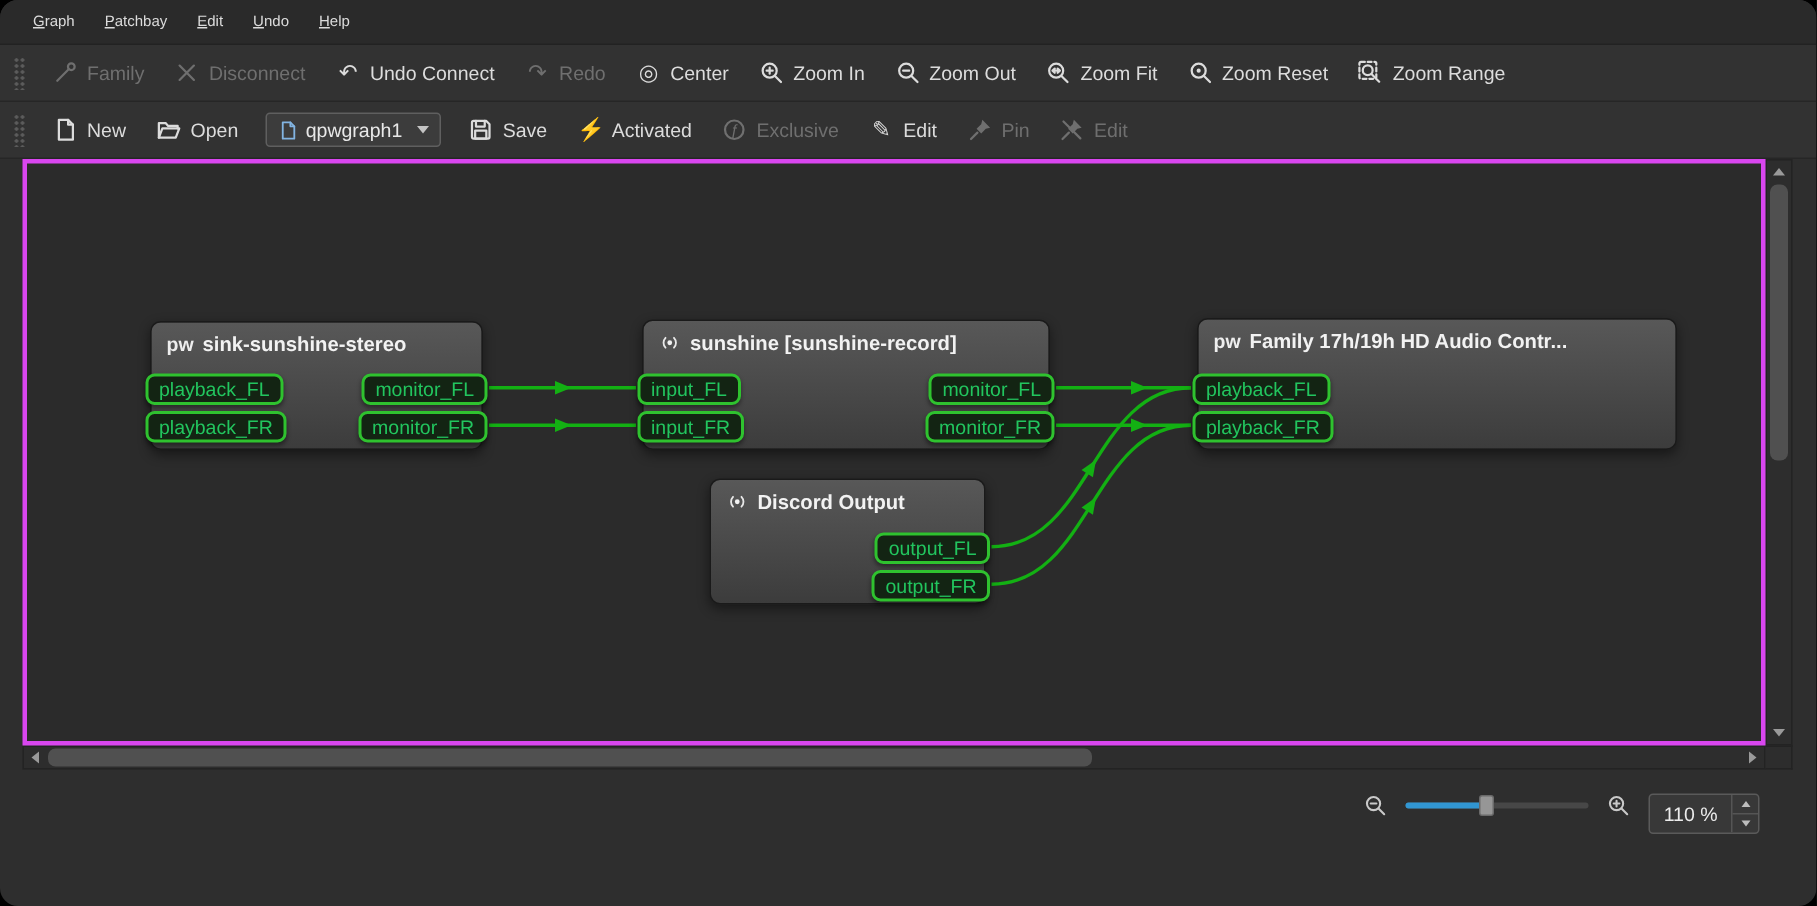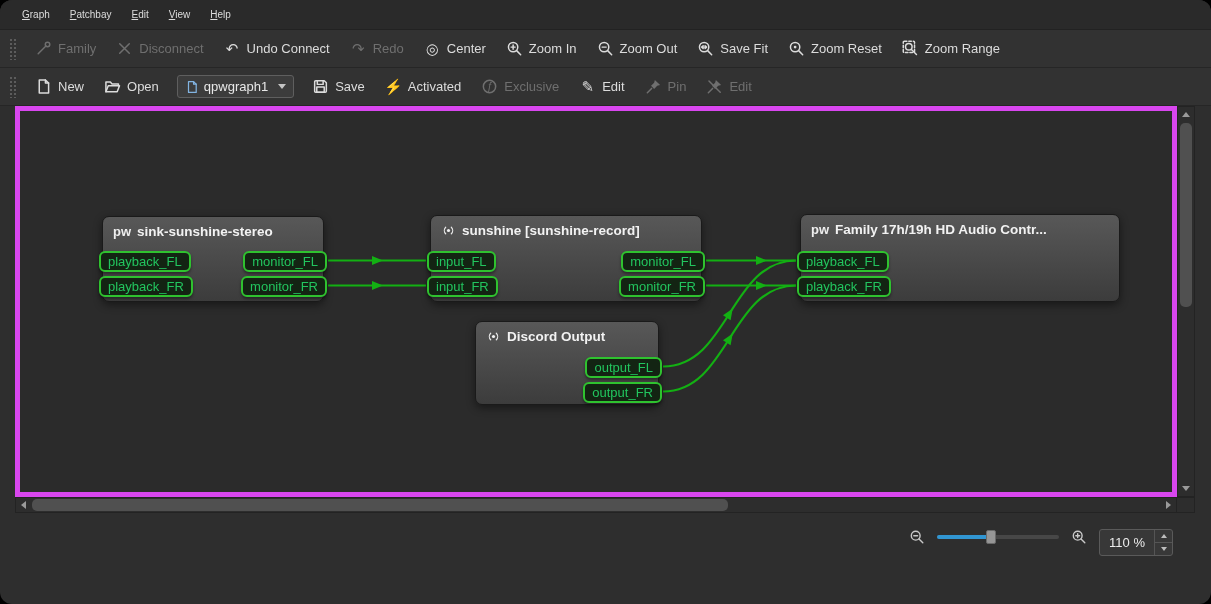--- a/index.html
+++ b/index.html
@@ -34,21 +34,21 @@
   .ticon{width:17px;height:17px;stroke:currentColor;fill:none;stroke-width:1.4;
     stroke-linecap:round;stroke-linejoin:round;flex:none;}
   .tglyph{width:17px;text-align:center;font-size:15px;line-height:17px;flex:none;}
   .combo{display:flex;align-items:center;gap:5px;background:#3c3c3c;border:1px solid #5f5f5f;
     border-radius:3px;padding:3px 7px;margin:0 7px;font-size:13px;color:#e8e8e8;cursor:pointer;}
   .combo .ticon{width:14px;height:14px;color:#82b4e2;}
   .combo-arrow{width:0;height:0;border-left:4px solid transparent;border-right:4px solid transparent;
     border-top:5px solid #c4c4c4;margin-left:5px;}
   
   .central{display:flex;height:391px;box-sizing:border-box;padding:0 16px 0 15px;background:#2e2e2e;}
-  .canvas{flex:1;position:relative;background:#2b2b2b;border:5px solid #d946ef;overflow:hidden;}
+  .canvas{flex:1;position:relative;background:#2b2b2b;border:3px solid #d946ef;overflow:hidden;}
   .wires{position:absolute;left:0;top:0;}
   .wire{stroke:#13b013;stroke-width:2.2;fill:none;}
   .wire-arrow{fill:#13b013;stroke:none;}
   .node{position:absolute;box-sizing:border-box;border:1px solid #1a1a1a;border-radius:7px;
     background:linear-gradient(#585858,#3c3c3c);box-shadow:0 3px 8px rgba(0,0,0,.45);}
   .node-title{display:flex;align-items:center;gap:6px;padding:7px 10px 0 10px;font-size:13.5px;
     font-weight:bold;color:#f2f2f2;white-space:nowrap;overflow:hidden;}
   .pw-glyph{font-size:13px;font-weight:bold;color:#eee;}
   .node-icon{width:15px;height:15px;stroke:#e8e8e8;stroke-width:1.3;fill:none;
     stroke-linecap:round;flex:none;}
@@ -94,21 +94,21 @@
 </head>
 <body>
 
 <div class="window">
 
 
   <div class="menubar">
     <div class="menu-item"><span>Graph</span></div>
     <div class="menu-item"><span>Patchbay</span></div>
     <div class="menu-item"><span>Edit</span></div>
-    <div class="menu-item"><span>View</span></div>
+    <div class="menu-item"><span>Undo</span></div>
     <div class="menu-item"><span>Help</span></div>
   </div>
 
   <div class="toolbar">
     <span class="handle"></span>
     <button class="tbtn disabled">
       <svg class="ticon" viewBox="0 0 16 16">
           <circle cx="11.8" cy="4.2" r="2.1"></circle>
           <path d="M10.3 5.7 L3 13"></path>
         </svg>
@@ -144,21 +144,21 @@
           <circle cx="6.7" cy="6.7" r="4.4"></circle>
           <path d="M10 10 L13.8 13.8 M4.8 6.7 h3.8"></path>
         </svg>
       <span>Zoom Out</span>
     </button>
     <button class="tbtn">
       <svg class="ticon" viewBox="0 0 16 16">
           <circle cx="6.7" cy="6.7" r="4.4"></circle>
           <path d="M10 10 L13.8 13.8 M4.6 6.7 h4.2 M5.8 5.4 L4.4 6.7 L5.8 8 M7.6 5.4 L9 6.7 L7.6 8"></path>
         </svg>
-      <span>Save Fit</span>
+      <span>Zoom Fit</span>
     </button>
     <button class="tbtn">
       <svg class="ticon" viewBox="0 0 16 16">
           <circle cx="6.7" cy="6.7" r="4.4"></circle>
           <path d="M10 10 L13.8 13.8"></path>
           <circle cx="6.7" cy="6.7" r="1.3" fill="currentColor" stroke="none"></circle>
         </svg>
       <span>Zoom Reset</span>
     </button>
     <button class="tbtn">

